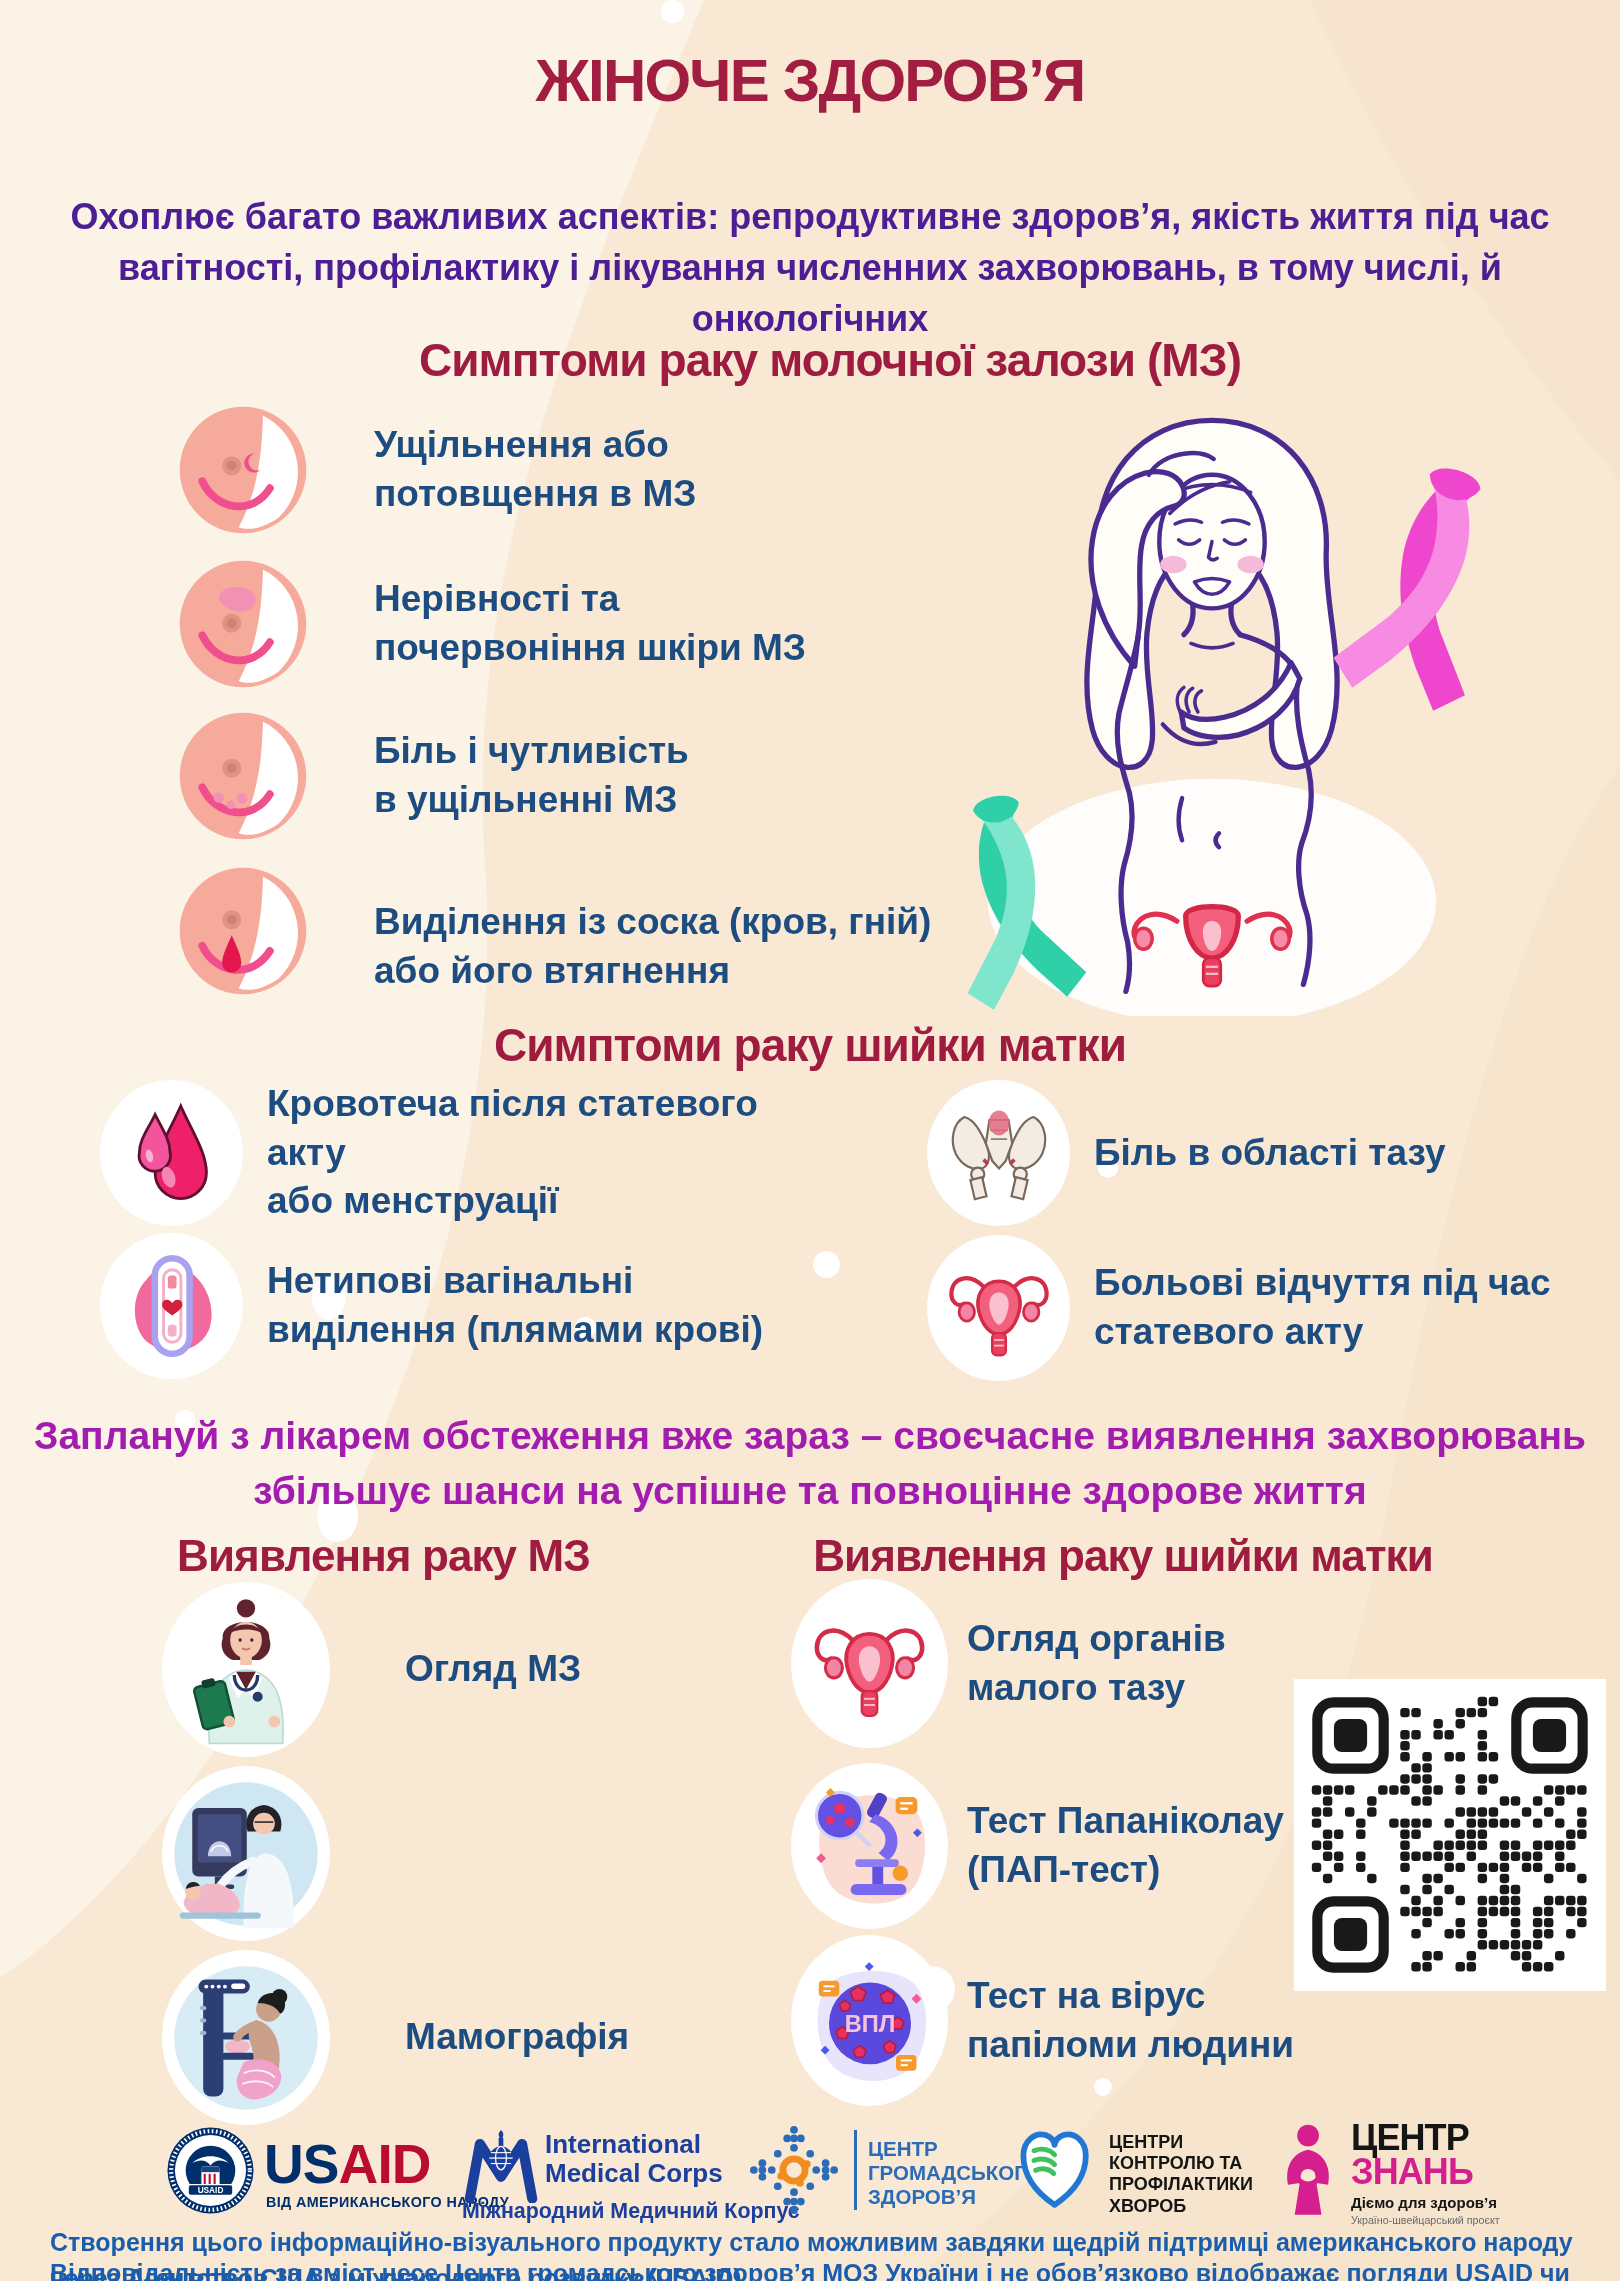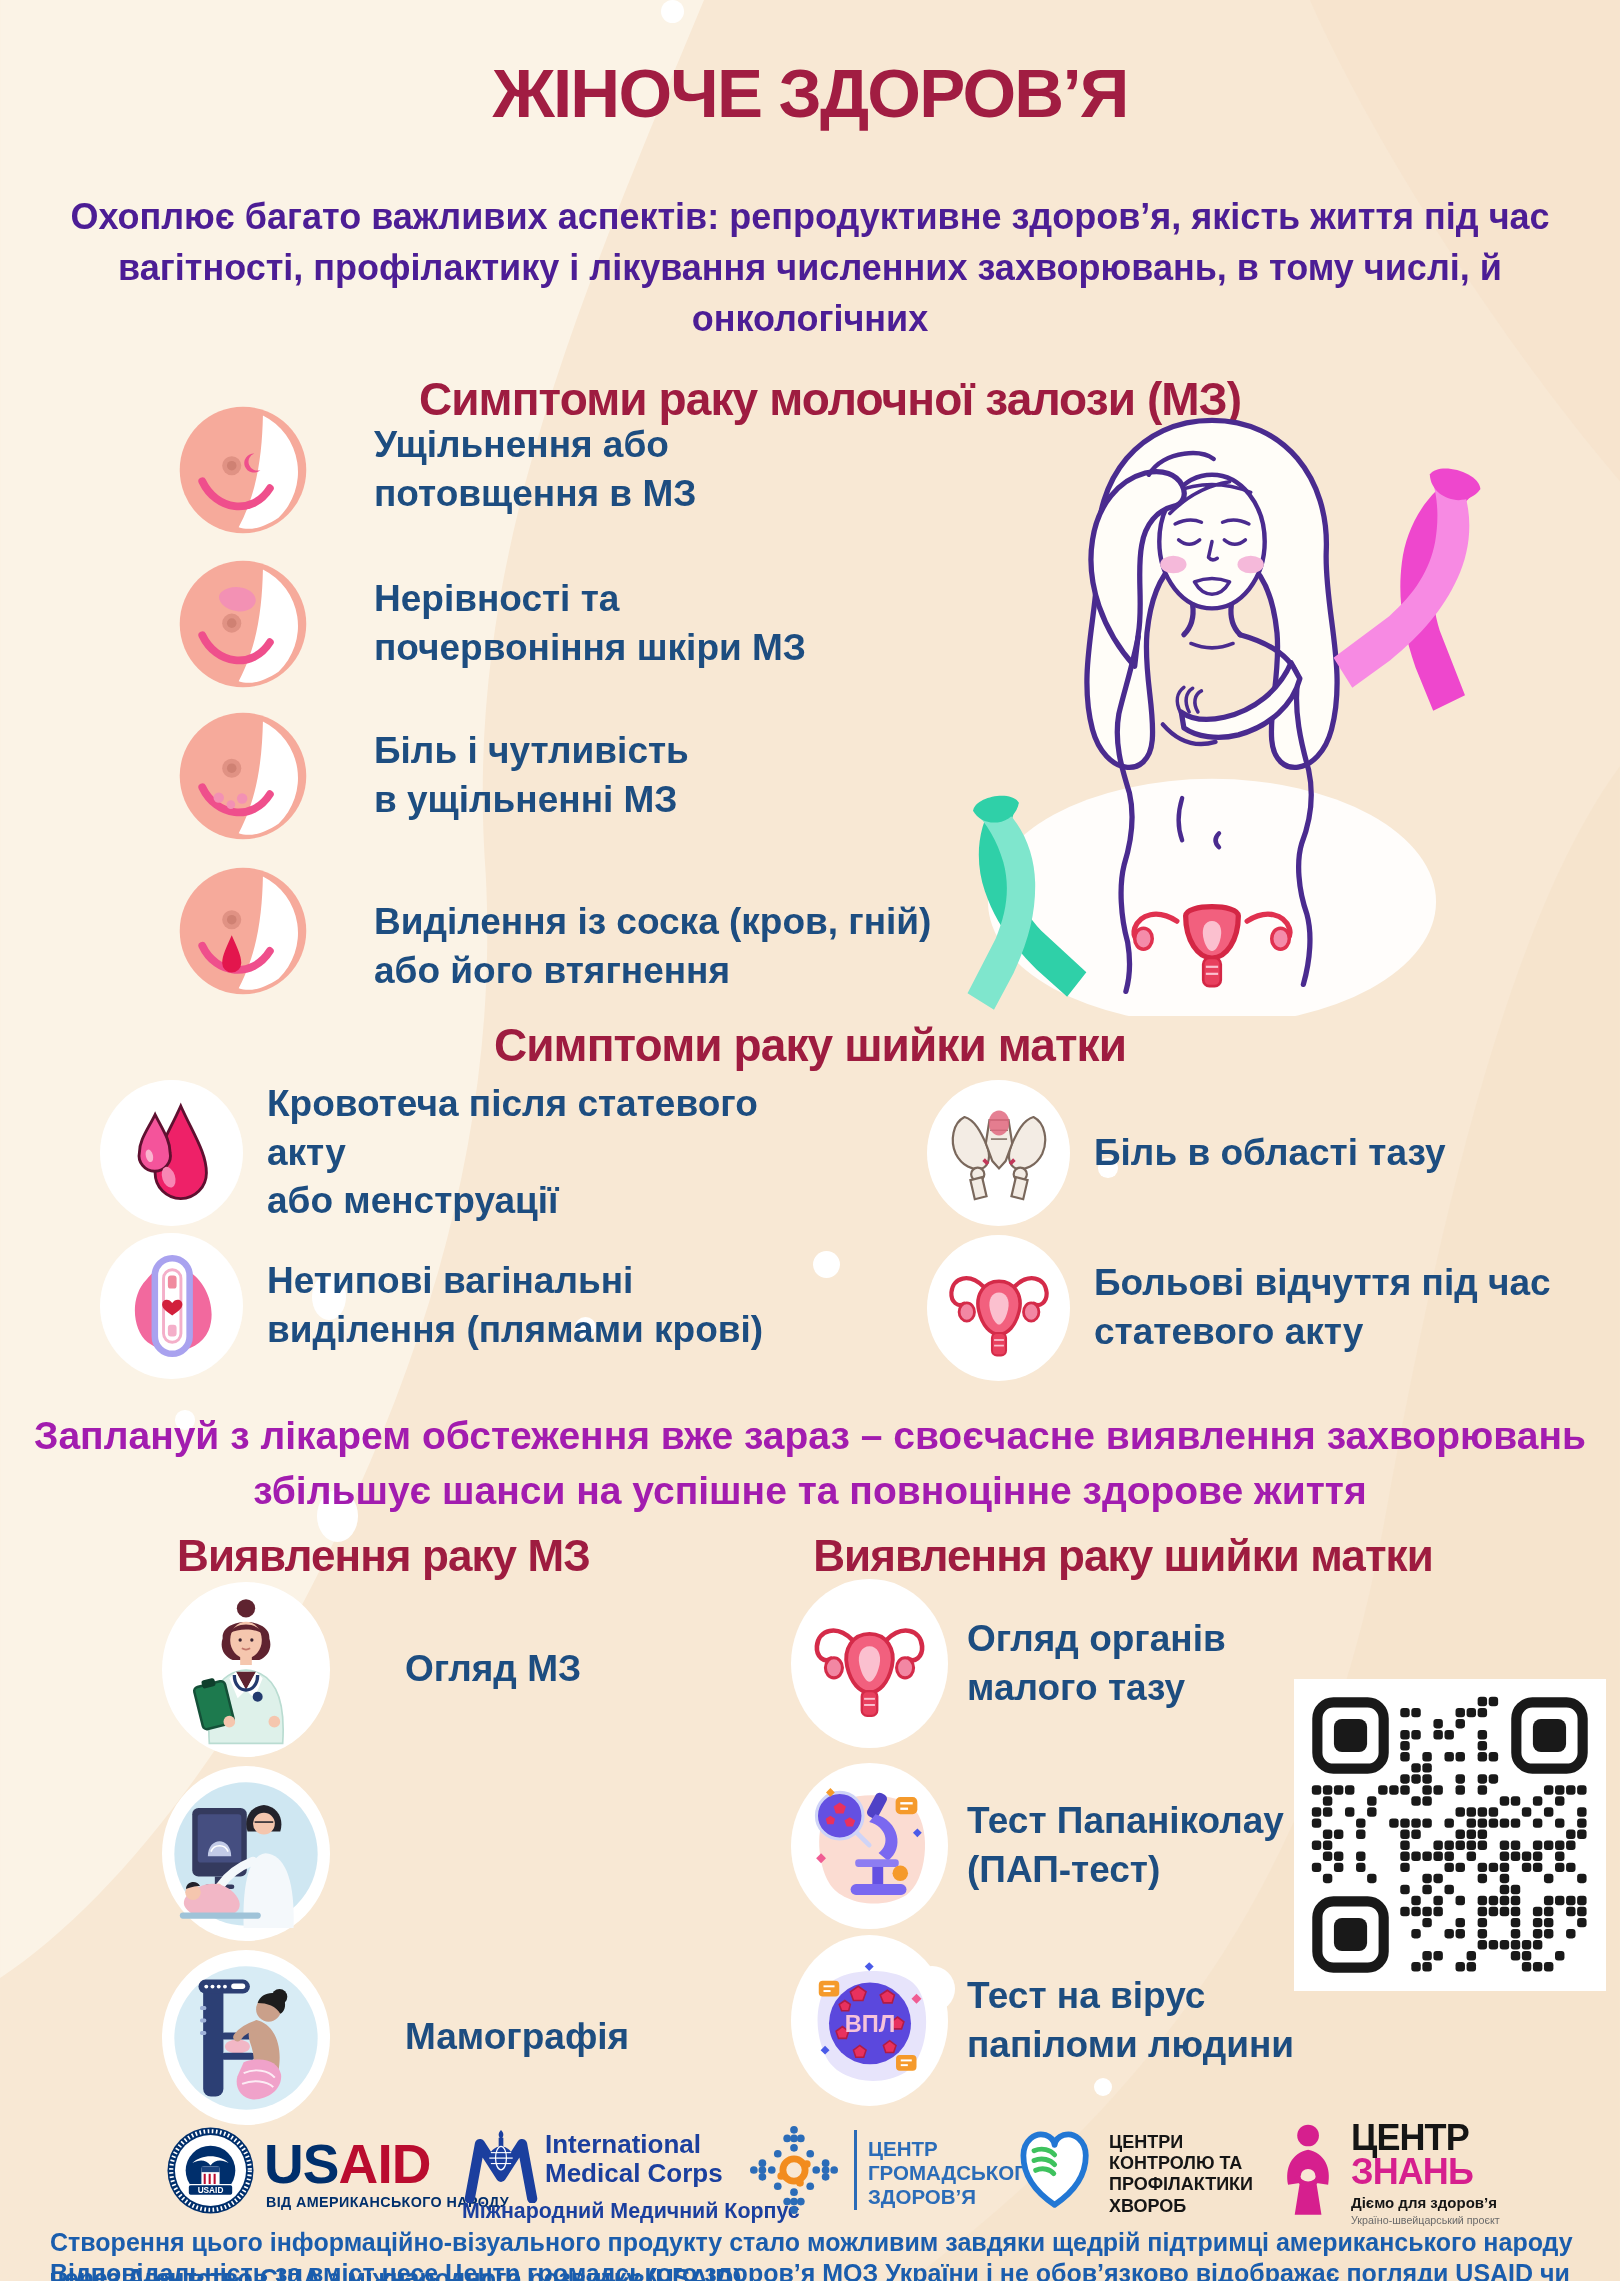--- a/index.html
+++ b/index.html
@@ -1,21 +1,21 @@
 <!DOCTYPE html>
 <html style="font-size:14.3px"><head>
 <meta charset="utf-8">
 <style>
   html,body{margin:0;padding:0;background:#777;}
   .poster{position:relative;width:1620px;height:2281px;background:#f8e8d4;overflow:hidden;
           font-family:"Liberation Sans",sans-serif;color:#1d4d80;}
   .abs{position:absolute;}
   .pre{white-space:pre-line;}
   .center{left:0;right:0;text-align:center;}
-  .title{font-size:69px;font-weight:800;color:#a11d42;letter-spacing:-1.8px;margin:8px;}
+  .title{font-size:60px;font-weight:800;color:#a11d42;letter-spacing:-1.8px;margin:0;}
   .intro{font-size:36px;font-weight:600;line-height:1.42;color:#4c1d95;}
   .sec-h{font-size:46px;font-weight:800;color:#9e1c40;letter-spacing:-0.9px;margin:0;}
   .det-h{font-size:44px;font-weight:800;color:#9e1c40;letter-spacing:-0.9px;margin:0;text-align:center;}
   .item-t{font-size:37px;font-weight:600;line-height:1.32;color:#1d4d80;display:flex;align-items:center;}
   .cta{font-size:39px;font-weight:700;color:#a21caf;line-height:1.35;}
   .icon-oval{background:#fff;border-radius:50%;display:flex;align-items:center;justify-content:center;}
   .dot{background:#fff;border-radius:50%;}
   .logo-small{font-weight:700;line-height:1.18;}
   .footer-t{font-size:25px;line-height:1.45;color:#1a5dad;font-weight:600;}
 </style>
@@ -38,21 +38,21 @@
   <div class="abs dot" style="left:317px;top:1490px;width:41px;height:52px;"></div>
   <div class="abs dot" style="left:909px;top:1966px;width:46px;height:46px;"></div>
   <div class="abs dot" style="left:1094px;top:2078px;width:18px;height:18px;"></div>
   <div class="abs dot" style="left:175px;top:1410px;width:19.6px;height:19.6px;"></div>
 
   <h1 class="abs center title" style="top:46px;">ЖІНОЧЕ ЗДОРОВ’Я</h1>
   <div class="abs center intro pre" style="top:191px;">Охоплює багато важливих аспектів: репродуктивне здоров’я, якість життя під час
 вагітності, профілактику і лікування численних захворювань, в тому числі, й
 онкологічних</div>
 
-  <h2 class="abs center sec-h" style="top:372px;padding-left:40px;">Симптоми раку молочної залози (МЗ)</h2>
+  <h2 class="abs center sec-h" style="top:333px;padding-left:40px;">Симптоми раку молочної залози (МЗ)</h2>
 
   <span class="abs" style="left:178px;top:405px;">
     <svg width="130" height="130" viewBox="0 0 150 150">
       <circle cx="75" cy="75" r="73" fill="#f6aa9b"></circle>
       <path d="M98,12 A73,73 0 0 1 116,130 C96,143 82,145 70,141 C92,100 97,55 98,12 Z" fill="#fff"></path>
       <path d="M28,88 C44,122 86,128 106,96" stroke="#ef4f8c" stroke-width="9" fill="none" stroke-linecap="round"></path>
       <circle cx="62" cy="70" r="11" fill="#e09284"></circle>
         <circle cx="62" cy="70" r="5.5" fill="#cf8173"></circle>
       <path d="M88,56 a11,11 0 1 0 7,19 a8,8 0 1 1 -7,-19" fill="#ef4f8c"></path>
     </svg>

